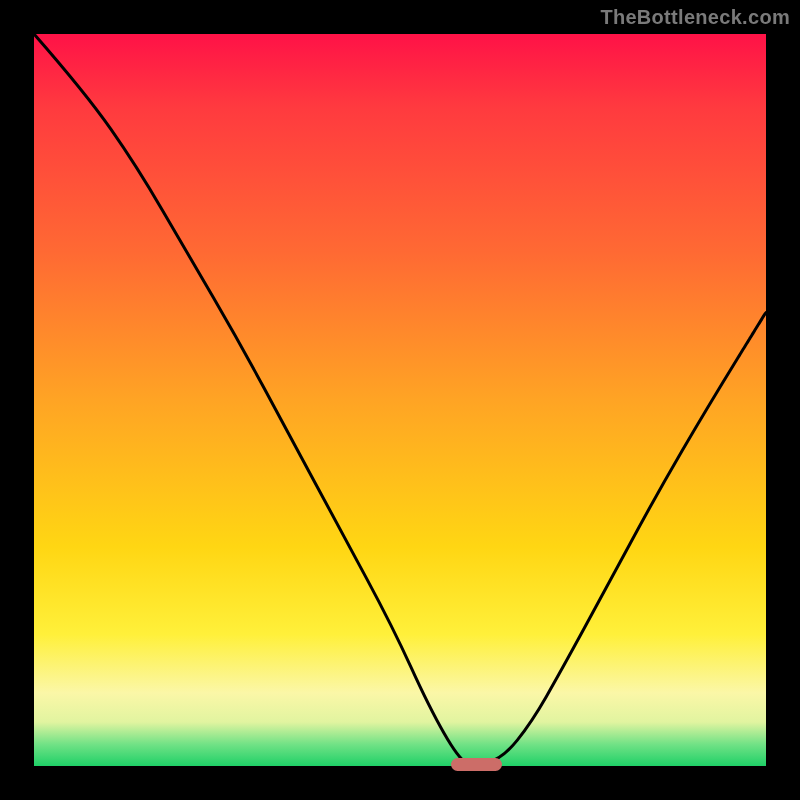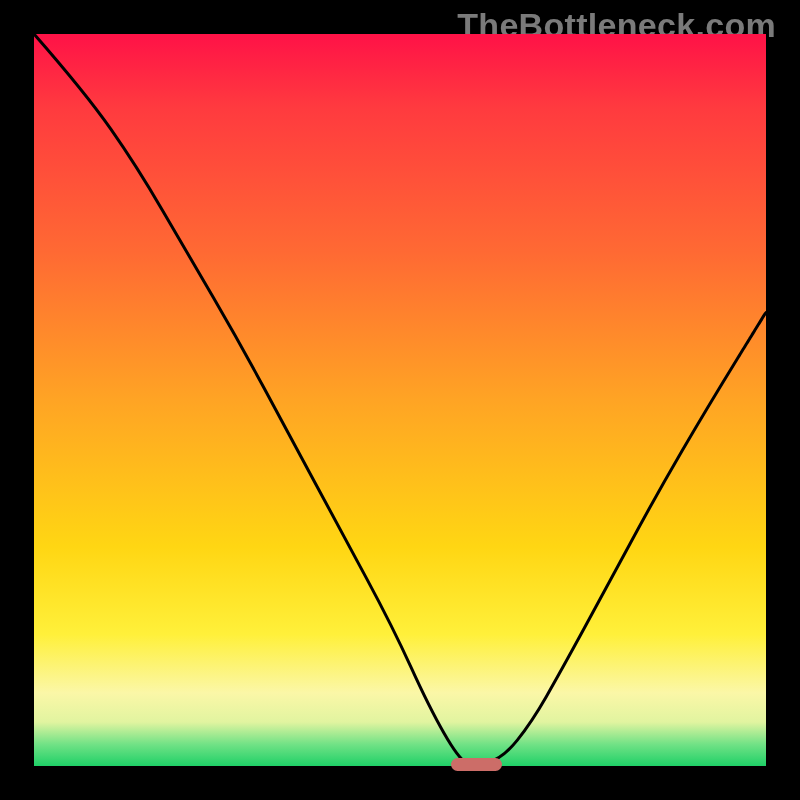--- a/index.html
+++ b/index.html
@@ -34,23 +34,23 @@
       #fff03a 82%,
       #fbf7a7 90%,
       #e1f4a0 94%,
       #72e286 97%,
       #1fd067 100%
     );
   }
   .watermark {
     position: absolute;
     top: 6px;
-    right: 24px;
+    right: 10px;
     color: #7a7a7a;
-    font-size: 34px;
+    font-size: 20px;
     font-weight: 600;
     letter-spacing: 0.3px;
     user-select: none;
   }
   svg.curve {
     position: absolute;
     left: 0;
     top: 0;
     width: 732px;
     height: 732px;

